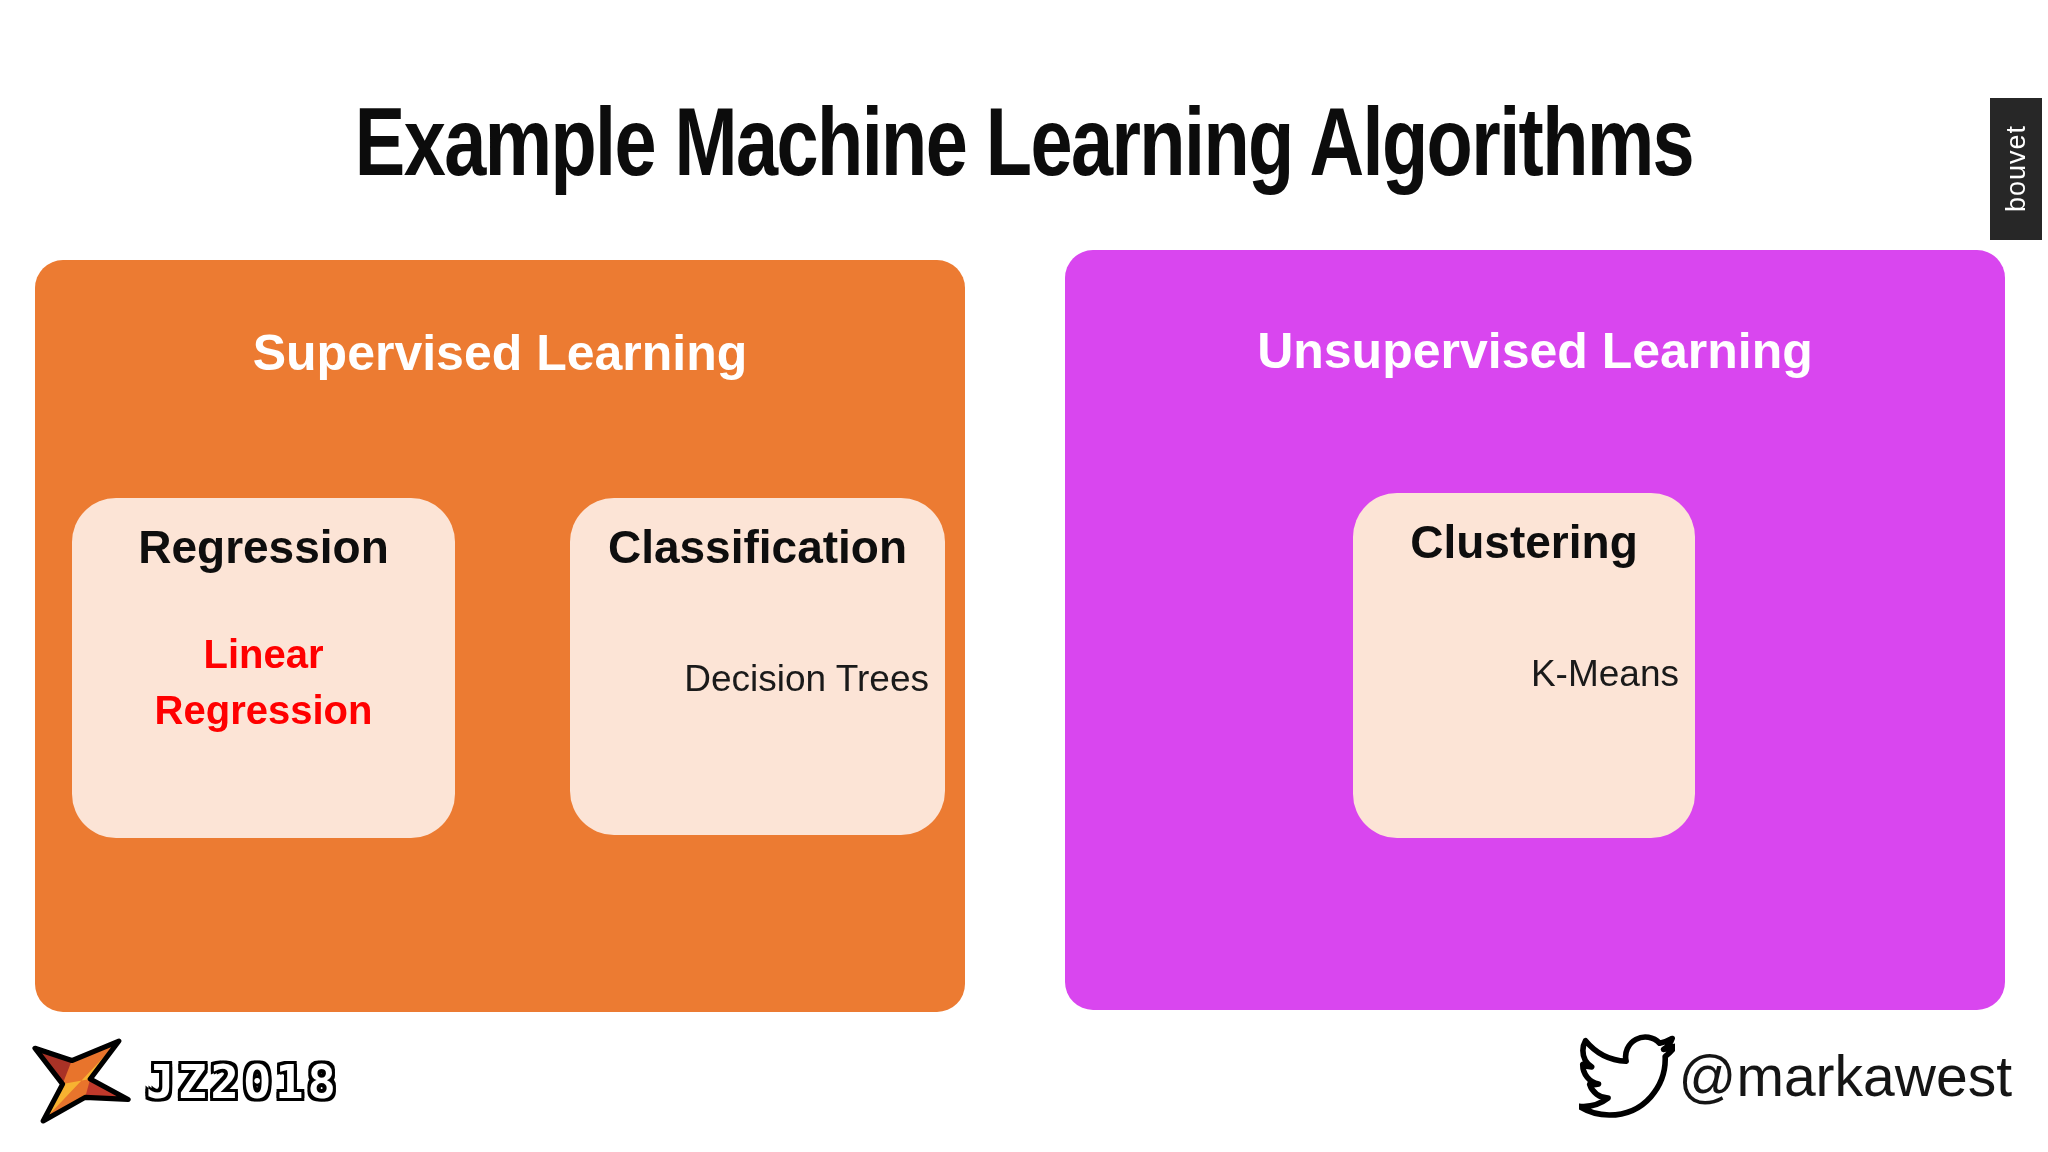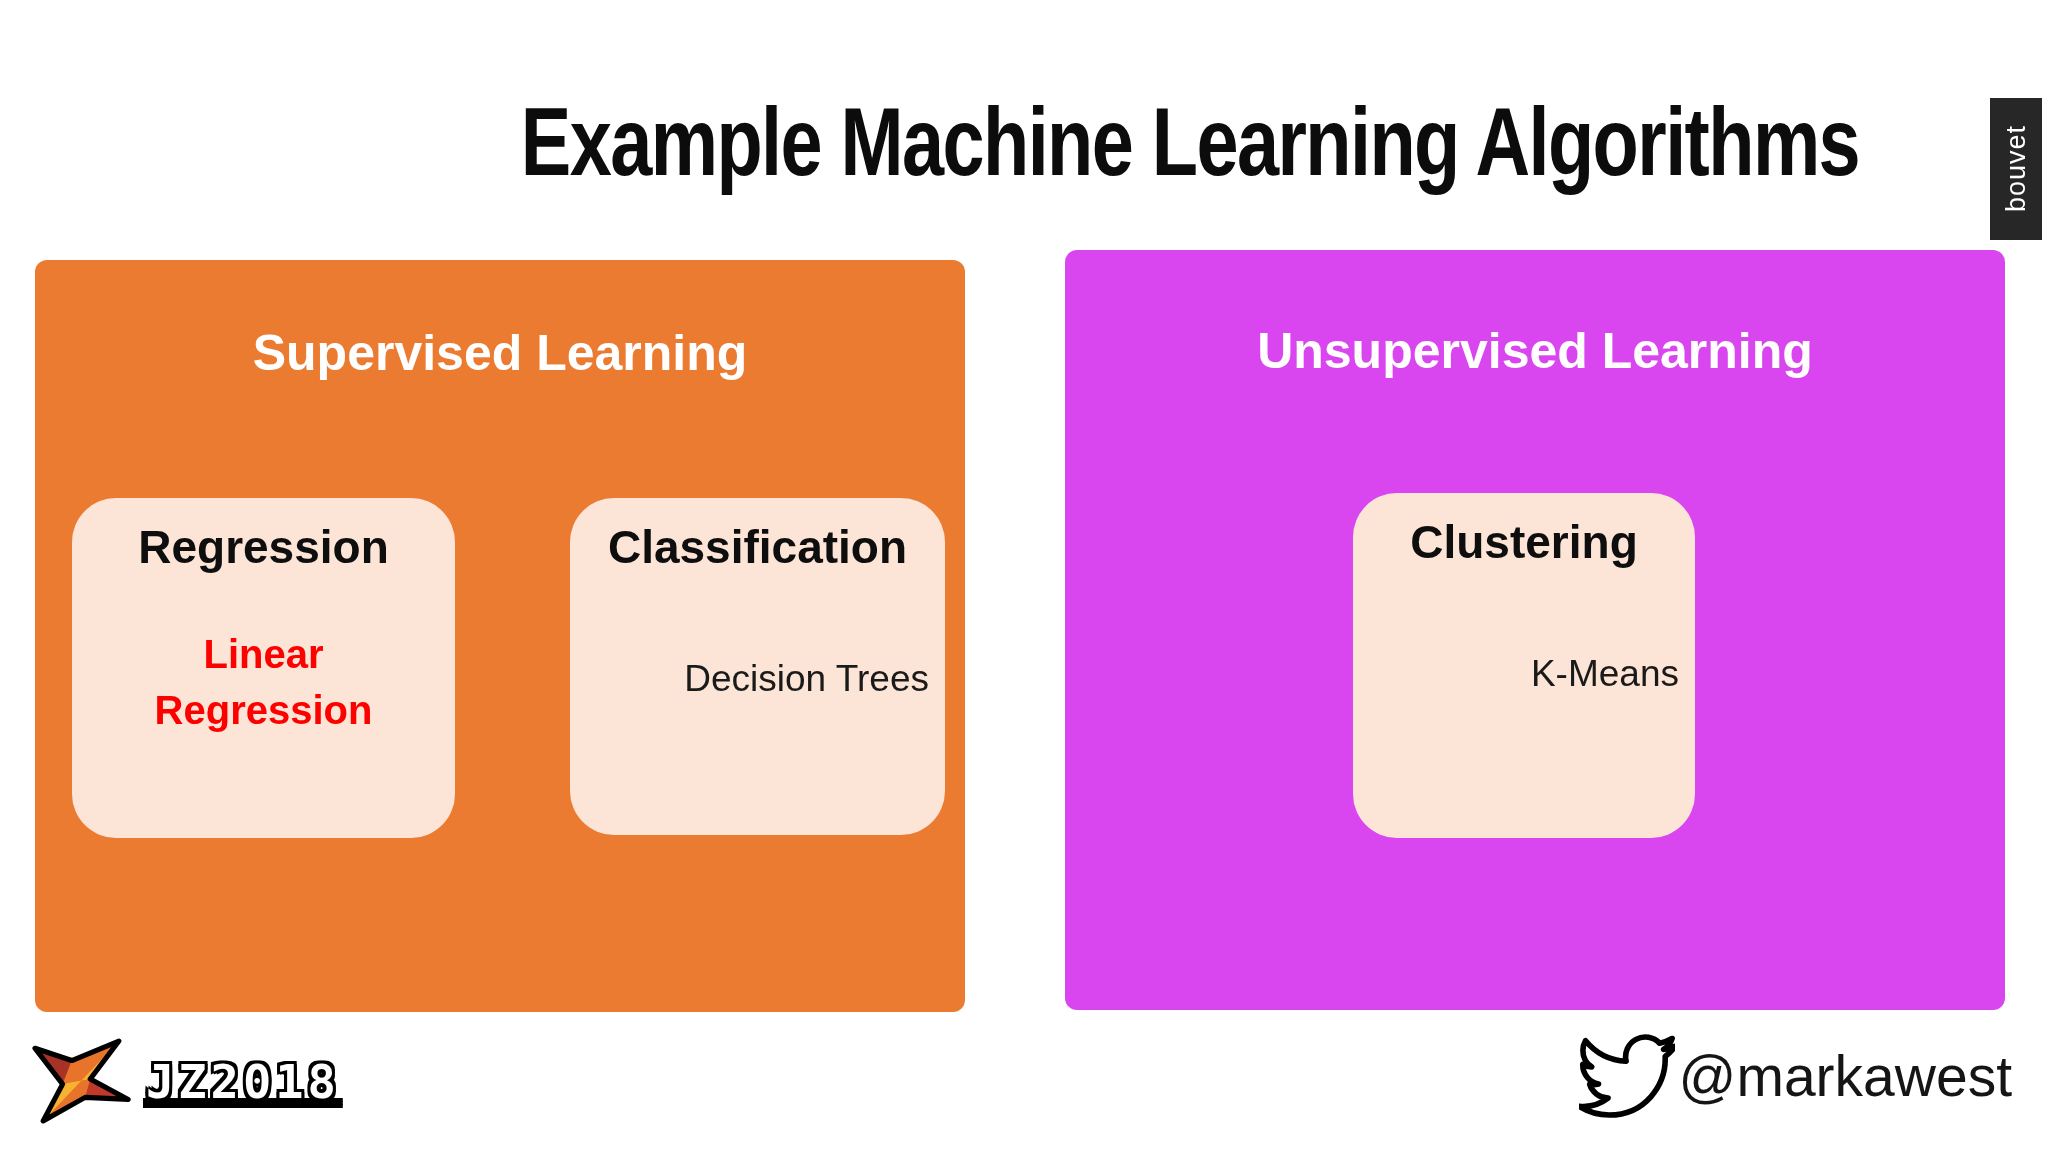--- a/index.html
+++ b/index.html
@@ -7,35 +7,35 @@
     width:2048px; height:1152px;
     background:#ffffff;
     font-family:"Liberation Sans", sans-serif;
     position:relative;
     overflow:hidden;
   }
 
   
   .title-wrap {
     position:absolute; top:86px; left:0; width:100%;
-    text-align:right;
+    text-align:center;
   }
   .title-text {
     display:inline-block;
     font-size:97px;
     font-weight:bold;
     color:#0c0c0c;
     letter-spacing:-2px;
     transform:scaleX(0.78);
     transform-origin:center;
     white-space:nowrap;
   }
 
   
-  .panel { position:absolute; border-radius:12px; }
+  .panel { position:absolute; border-radius:28px; }
   .panel-supervised   { left:35px;   top:260px; width:930px; height:752px; background:#EC7B32; }
   .panel-unsupervised { left:1065px; top:250px; width:940px; height:760px; background:#d946ef; }
   .panel-title {
     position:absolute; left:0; width:100%; text-align:center;
     color:#ffffff; font-weight:bold; font-size:50px;
   }
   .panel-supervised   .panel-title { top:64px; }
   .panel-unsupervised .panel-title { top:72px; }
 
   
@@ -66,21 +66,21 @@
   .bouvet-text {
     writing-mode:vertical-rl;
     transform:rotate(180deg);
     color:#ffffff; font-size:27px; letter-spacing:1px;
     font-family:"Liberation Sans", sans-serif;
   }
 
   
   .jz-logo {
     position:absolute; left:28px; top:1038px;
-    display:flex; align-items:center; gap:14px;text-decoration:underline;
+    display:flex; align-items:center; gap:14px;
   }
   .jz-text {
     font-family:"DejaVu Sans Mono", monospace;
     font-weight:bold; font-size:47px; letter-spacing:4px;
     color:#ffffff;
     text-shadow:
       3px 0 0 #000, -3px 0 0 #000, 0 3px 0 #000, 0 -3px 0 #000,
       3px 3px 0 #000, -3px -3px 0 #000, 3px -3px 0 #000, -3px 3px 0 #000;
   }
 

